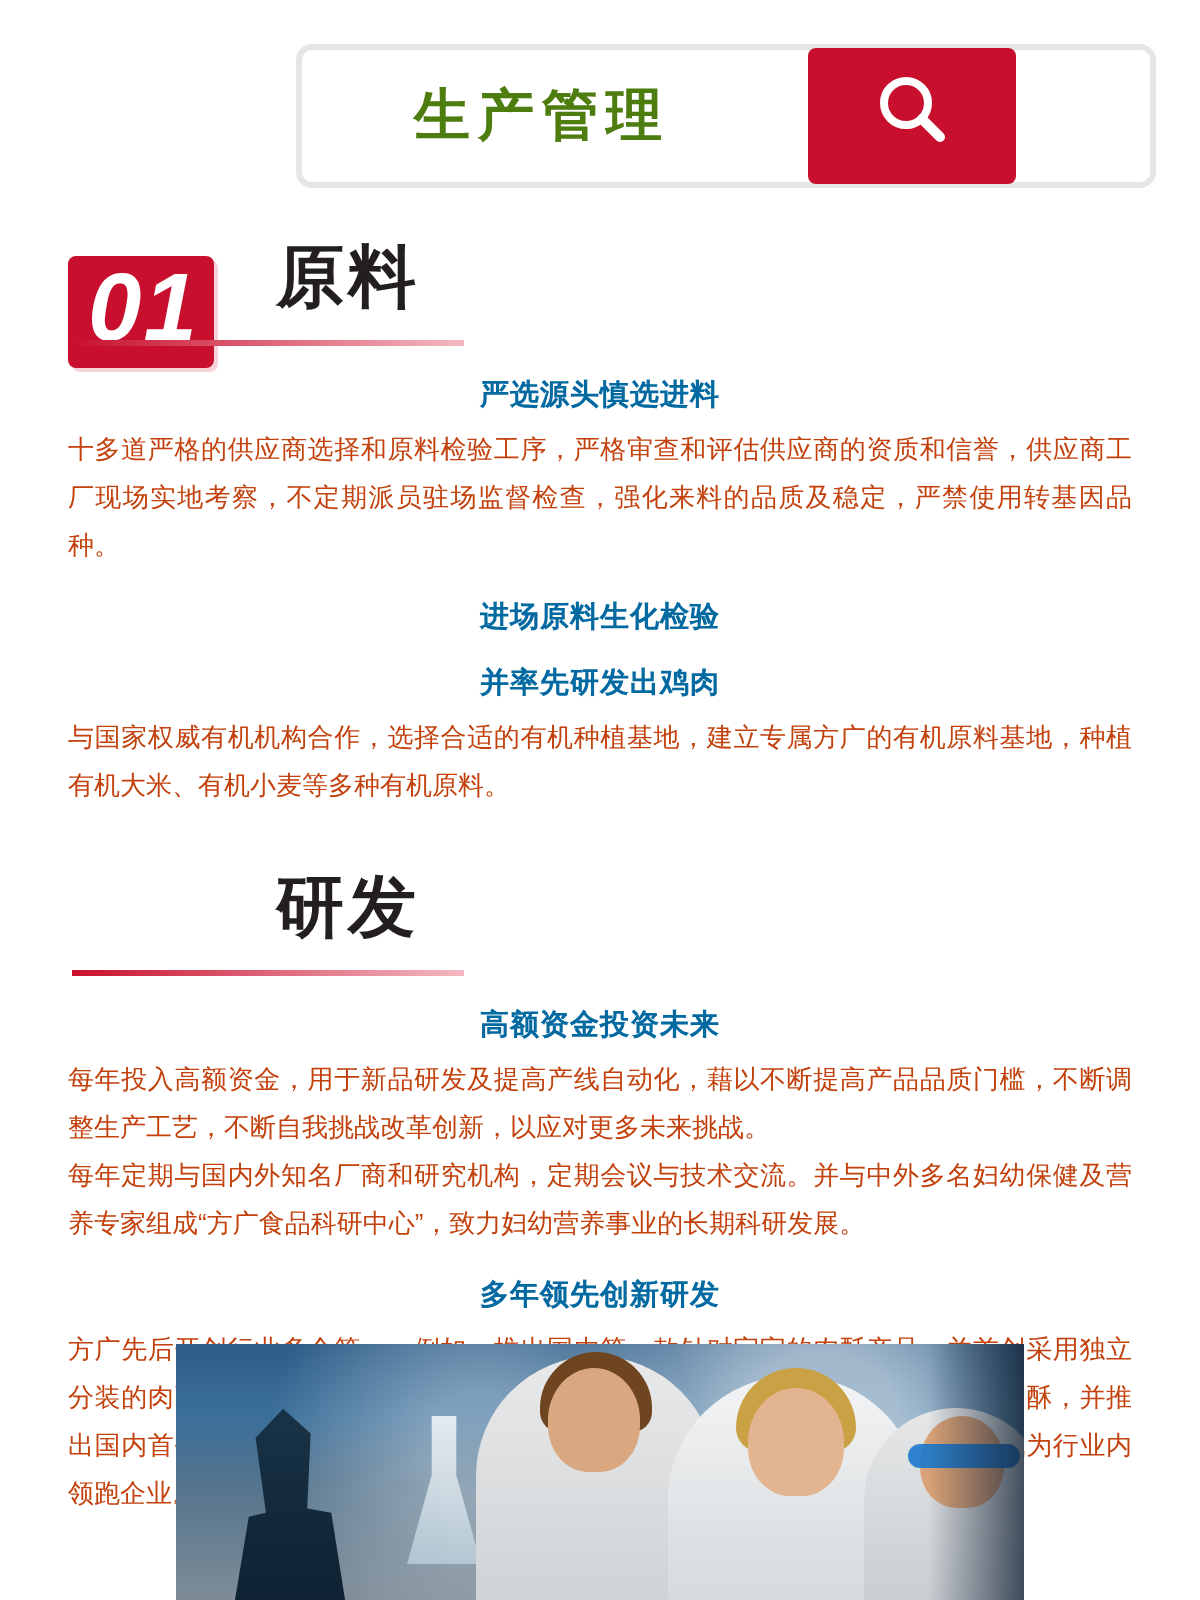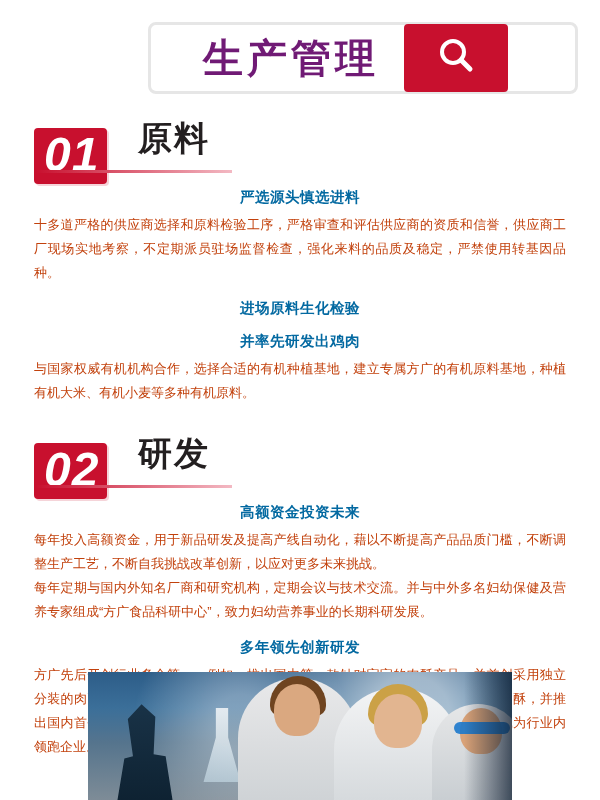--- a/index.html
+++ b/index.html
@@ -27,30 +27,30 @@
     top: 22px;
     width: 430px;
     height: 72px;
     background: #ffffff;
     border: 3px solid #e6e6e6;
     border-radius: 8px;
     box-sizing: border-box;
   }
   .header-title {
     position: absolute;
-    left: 176px;
+    left: 156px;
     top: 30px;
     width: 230px;
     height: 56px;
     line-height: 56px;
     text-align: center;
-    font-size: 40px;
+    font-size: 28px;
     font-weight: bold;
     letter-spacing: 4px;
-    color: #701a75;
+    color: #4d7c0f;
   }
   .header-redblock {
     position: absolute;
     left: 404px;
     top: 24px;
     width: 104px;
     height: 68px;
     background: #c8102e;
     border-radius: 4px;
   }
@@ -231,21 +231,20 @@
 
     <div class="sub">进场原料生化检验</div>
 
     <div class="sub">并率先研发出鸡肉</div>
     <p class="para">与国家权威有机机构合作，选择合适的有机种植基地，建立专属方广的有机原料基地，种植有机大米、有机小麦等多种有机原料。</p>
   </div>
 </div>
 
 <div class="section" style="margin-top:22px;">
   <div class="sec-head">
-    <span class="sec-num">02</span>
     <span class="sec-title">研发</span>
     <span class="sec-underline"></span>
   </div>
 
   <div class="block">
     <div class="sub">高额资金投资未来</div>
     <p class="para">每年投入高额资金，用于新品研发及提高产线自动化，藉以不断提高产品品质门槛，不断调整生产工艺，不断自我挑战改革创新，以应对更多未来挑战。</p>
 
     <p class="para">每年定期与国内外知名厂商和研究机构，定期会议与技术交流。并与中外多名妇幼保健及营养专家组成“方广食品科研中心”，致力妇幼营养事业的长期科研发展。</p>
 

